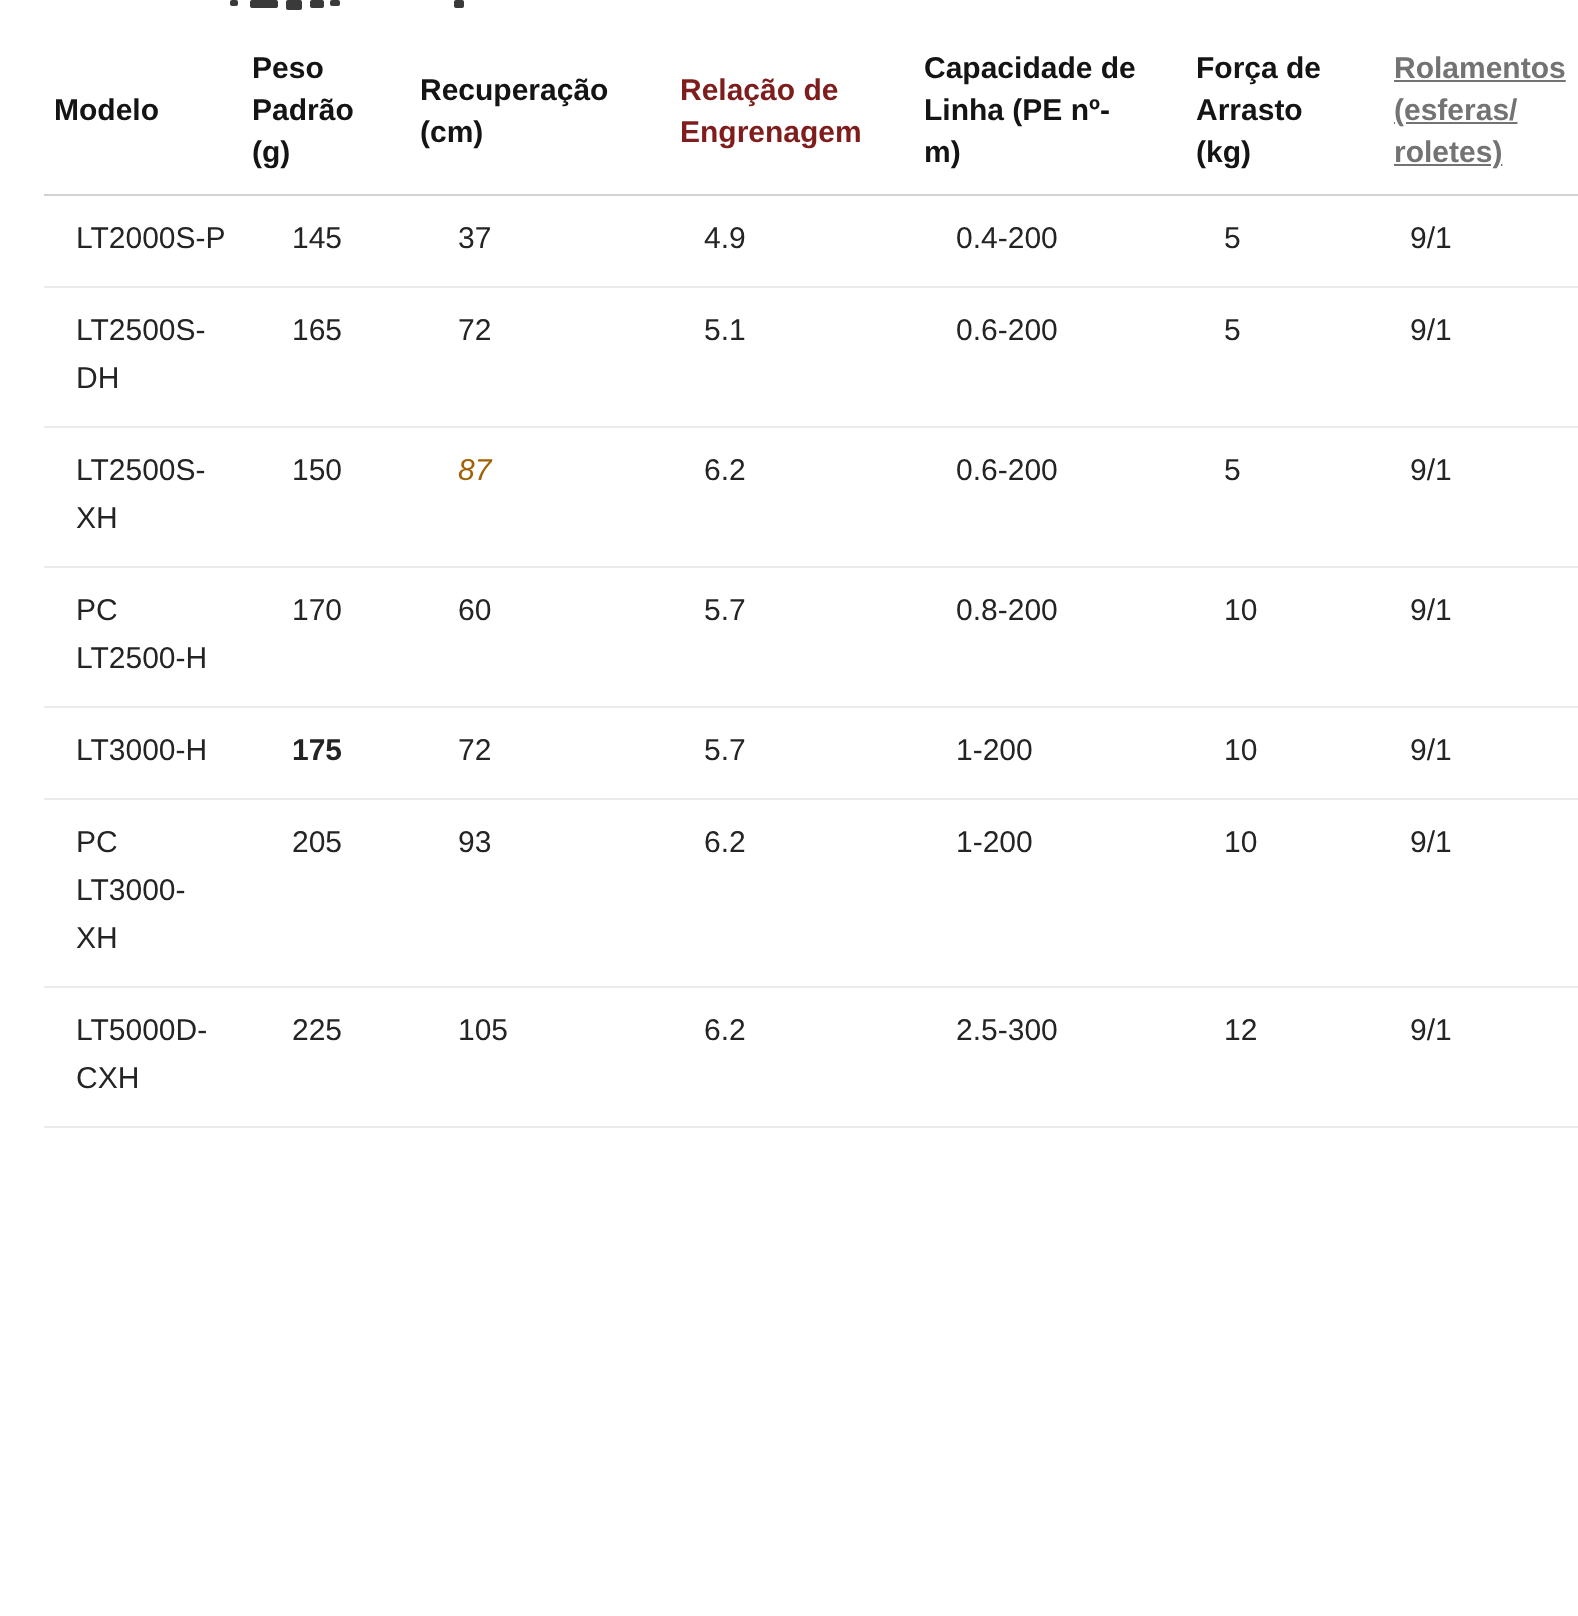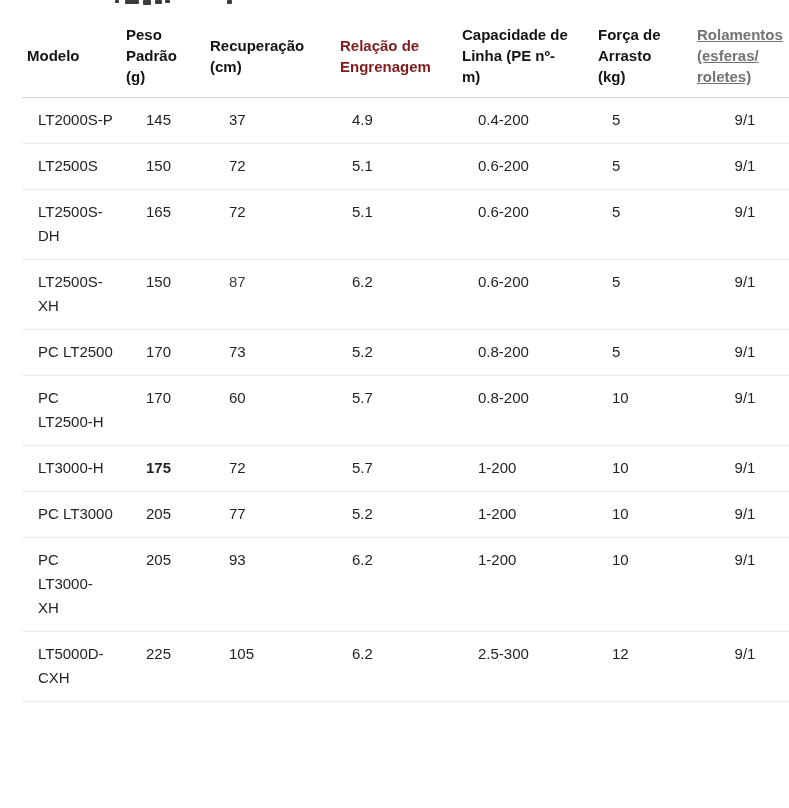--- a/index.html
+++ b/index.html
@@ -71,21 +71,21 @@
     white-space: pre-line;
   }
 
   
   tbody td:nth-child(1) { padding-left: 16px; }
   tbody td:nth-child(2) { padding-left: 25px; }
   tbody td:nth-child(3) { padding-left: 24px; }
   tbody td:nth-child(4) { padding-left: 17px; }
   tbody td:nth-child(5) { padding-left: 21px; }
   tbody td:nth-child(6) { padding-left: 19px; }
-  tbody td:nth-child(7) { padding-left: 13px; text-align: center; }
+  tbody td:nth-child(7) { padding-left: 13px; }
 </style>
 </head>
 <body style="background: rgb(255, 255, 255);">
 
 <div class="top-fragment">
   <i style="left:2px;  width:4px;  height:3px;"></i>
   <i style="left:12px; width:14px; height:4px;"></i>
   <i style="left:30px; width:8px;  height:5px;"></i>
   <i style="left:42px; width:7px;  height:4px;"></i>
   <i style="left:52px; width:5px;  height:3px;"></i>
@@ -127,81 +127,54 @@
       <tr>
         <td style="color: rgb(36, 36, 36); border-bottom-color: rgb(235, 235, 235);">LT2000S-P</td>
         <td style="color: rgb(36, 36, 36); border-bottom-color: rgb(235, 235, 235);">145</td>
         <td style="color: rgb(36, 36, 36); border-bottom-color: rgb(235, 235, 235);">37</td>
         <td style="color: rgb(36, 36, 36); border-bottom-color: rgb(235, 235, 235);">4.9</td>
         <td style="color: rgb(36, 36, 36); border-bottom-color: rgb(235, 235, 235);">0.4-200</td>
         <td style="color: rgb(36, 36, 36); border-bottom-color: rgb(235, 235, 235);">5</td>
         <td style="color: rgb(36, 36, 36); border-bottom-color: rgb(235, 235, 235);">9/1</td>
       </tr>
       <tr>
-        <td style="color: rgb(36, 36, 36); border-bottom-color: rgb(235, 235, 235);">LT2500S</td>
-        <td style="color: rgb(36, 36, 36); border-bottom-color: rgb(235, 235, 235);">150</td>
-        <td style="color: rgb(36, 36, 36); border-bottom-color: rgb(235, 235, 235);">72</td>
-        <td style="color: rgb(36, 36, 36); border-bottom-color: rgb(235, 235, 235);">5.1</td>
-        <td style="color: rgb(36, 36, 36); border-bottom-color: rgb(235, 235, 235);">0.6-200</td>
-        <td style="color: rgb(36, 36, 36); border-bottom-color: rgb(235, 235, 235);">5</td>
-        <td style="color: rgb(36, 36, 36); border-bottom-color: rgb(235, 235, 235);">9/1</td>
-      </tr>
-      <tr>
         <td style="color: rgb(36, 36, 36); border-bottom-color: rgb(235, 235, 235);">LT2500S-
 DH</td>
         <td style="color: rgb(36, 36, 36); border-bottom-color: rgb(235, 235, 235);">165</td>
         <td style="color: rgb(36, 36, 36); border-bottom-color: rgb(235, 235, 235);">72</td>
         <td style="color: rgb(36, 36, 36); border-bottom-color: rgb(235, 235, 235);">5.1</td>
         <td style="color: rgb(36, 36, 36); border-bottom-color: rgb(235, 235, 235);">0.6-200</td>
         <td style="color: rgb(36, 36, 36); border-bottom-color: rgb(235, 235, 235);">5</td>
         <td style="color: rgb(36, 36, 36); border-bottom-color: rgb(235, 235, 235);">9/1</td>
       </tr>
       <tr>
         <td style="color: rgb(36, 36, 36); border-bottom-color: rgb(235, 235, 235);">LT2500S-
 XH</td>
         <td style="color: rgb(36, 36, 36); border-bottom-color: rgb(235, 235, 235);">150</td>
-        <td style="color: #404040; border-bottom-color: rgb(235, 235, 235);">87</td>
+        <td style="color: #a16207; border-bottom-color: rgb(235, 235, 235); font-style: italic;">87</td>
         <td style="color: rgb(36, 36, 36); border-bottom-color: rgb(235, 235, 235);">6.2</td>
         <td style="color: rgb(36, 36, 36); border-bottom-color: rgb(235, 235, 235);">0.6-200</td>
-        <td style="color: rgb(36, 36, 36); border-bottom-color: rgb(235, 235, 235);">5</td>
-        <td style="color: rgb(36, 36, 36); border-bottom-color: rgb(235, 235, 235);">9/1</td>
-      </tr>
-      <tr>
-        <td style="color: rgb(36, 36, 36); border-bottom-color: rgb(235, 235, 235);">PC LT2500</td>
-        <td style="color: rgb(36, 36, 36); border-bottom-color: rgb(235, 235, 235);">170</td>
-        <td style="color: rgb(36, 36, 36); border-bottom-color: rgb(235, 235, 235);">73</td>
-        <td style="color: rgb(36, 36, 36); border-bottom-color: rgb(235, 235, 235);">5.2</td>
-        <td style="color: rgb(36, 36, 36); border-bottom-color: rgb(235, 235, 235);">0.8-200</td>
         <td style="color: rgb(36, 36, 36); border-bottom-color: rgb(235, 235, 235);">5</td>
         <td style="color: rgb(36, 36, 36); border-bottom-color: rgb(235, 235, 235);">9/1</td>
       </tr>
       <tr>
         <td style="color: rgb(36, 36, 36); border-bottom-color: rgb(235, 235, 235);">PC
 LT2500-H</td>
         <td style="color: rgb(36, 36, 36); border-bottom-color: rgb(235, 235, 235);">170</td>
         <td style="color: rgb(36, 36, 36); border-bottom-color: rgb(235, 235, 235);">60</td>
         <td style="color: rgb(36, 36, 36); border-bottom-color: rgb(235, 235, 235);">5.7</td>
         <td style="color: rgb(36, 36, 36); border-bottom-color: rgb(235, 235, 235);">0.8-200</td>
         <td style="color: rgb(36, 36, 36); border-bottom-color: rgb(235, 235, 235);">10</td>
         <td style="color: rgb(36, 36, 36); border-bottom-color: rgb(235, 235, 235);">9/1</td>
       </tr>
       <tr>
         <td style="color: rgb(36, 36, 36); border-bottom-color: rgb(235, 235, 235);">LT3000-H</td>
         <td style="color: rgb(36, 36, 36); border-bottom-color: rgb(235, 235, 235); font-weight: bold;">175</td>
         <td style="color: rgb(36, 36, 36); border-bottom-color: rgb(235, 235, 235);">72</td>
         <td style="color: rgb(36, 36, 36); border-bottom-color: rgb(235, 235, 235);">5.7</td>
-        <td style="color: rgb(36, 36, 36); border-bottom-color: rgb(235, 235, 235);">1-200</td>
-        <td style="color: rgb(36, 36, 36); border-bottom-color: rgb(235, 235, 235);">10</td>
-        <td style="color: rgb(36, 36, 36); border-bottom-color: rgb(235, 235, 235);">9/1</td>
-      </tr>
-      <tr>
-        <td style="color: rgb(36, 36, 36); border-bottom-color: rgb(235, 235, 235);">PC LT3000</td>
-        <td style="color: rgb(36, 36, 36); border-bottom-color: rgb(235, 235, 235);">205</td>
-        <td style="color: rgb(36, 36, 36); border-bottom-color: rgb(235, 235, 235);">77</td>
-        <td style="color: rgb(36, 36, 36); border-bottom-color: rgb(235, 235, 235);">5.2</td>
         <td style="color: rgb(36, 36, 36); border-bottom-color: rgb(235, 235, 235);">1-200</td>
         <td style="color: rgb(36, 36, 36); border-bottom-color: rgb(235, 235, 235);">10</td>
         <td style="color: rgb(36, 36, 36); border-bottom-color: rgb(235, 235, 235);">9/1</td>
       </tr>
       <tr>
         <td style="color: rgb(36, 36, 36); border-bottom-color: rgb(235, 235, 235);">PC
 LT3000-
 XH</td>
         <td style="color: rgb(36, 36, 36); border-bottom-color: rgb(235, 235, 235);">205</td>
         <td style="color: rgb(36, 36, 36); border-bottom-color: rgb(235, 235, 235);">93</td>

